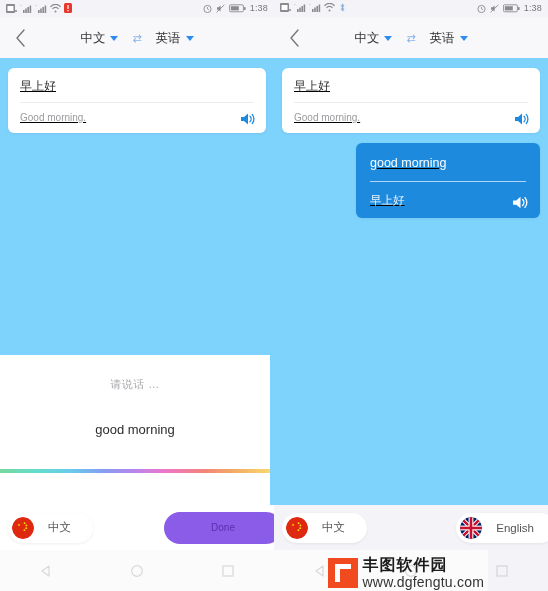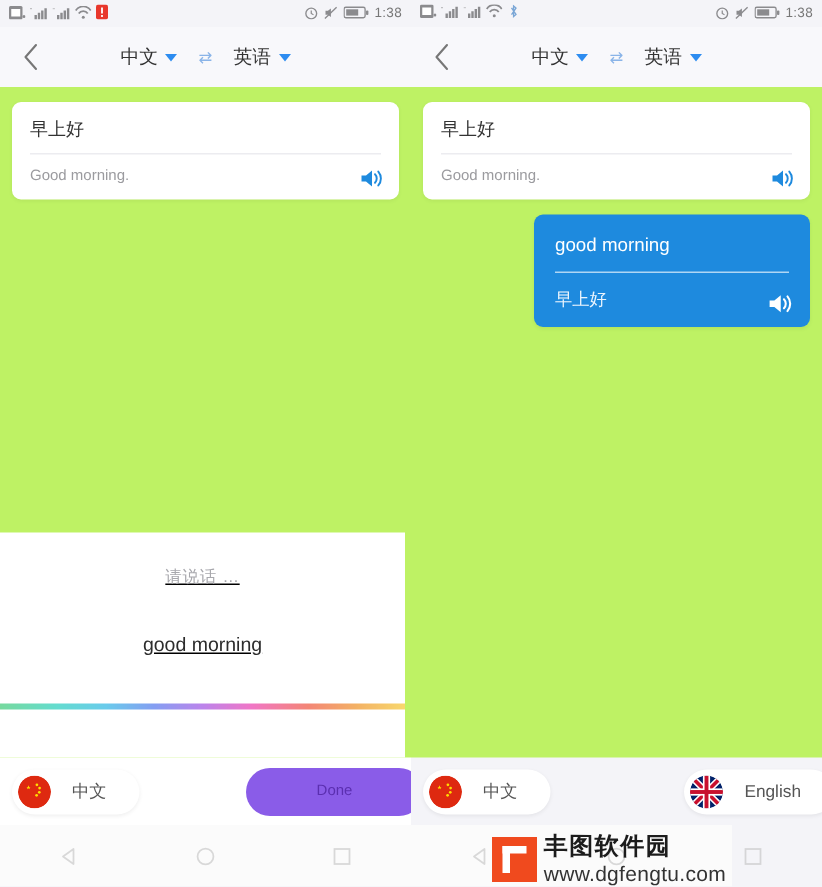--- a/index.html
+++ b/index.html
@@ -4,21 +4,21 @@
 <style>
   html,body{margin:0;padding:0;}
   body{
     width:548px;height:591px;overflow:hidden;
     font-family:"Liberation Sans","DejaVu Sans",sans-serif;
     background:#f4f4f8;
   }
   .stage{position:relative;width:548px;height:591px;}
 
   
-  .panel{position:absolute;top:0;width:274px;height:550px;background:#bef264;overflow:hidden;}
+  .panel{position:absolute;top:0;width:274px;height:550px;background:#7dd3fc;overflow:hidden;}
   .panel.left{left:0;}
   .panel.right{left:274px;}
 
   
   .statusbar{position:relative;height:18px;width:100%;background:#f4f4f8;}
   .sb-left{position:absolute;left:6px;top:3px;display:flex;align-items:center;gap:3px;}
   .sb-right{position:absolute;right:6px;top:3px;display:flex;align-items:center;gap:4px;}
   .sb-time{font-size:9px;color:#777;letter-spacing:.2px;}
   .ic{display:inline-block;}
   .ic svg{display:block;}
@@ -26,39 +26,39 @@
   
   .header{position:relative;height:40px;background:#f8f8fb;display:flex;align-items:center;justify-content:center;}
   .back{position:absolute;left:10px;top:50%;transform:translateY(-50%);width:20px;height:20px;display:flex;align-items:center;justify-content:center;cursor:pointer;}
   .langsel{display:flex;align-items:center;gap:14px;}
   .langgrp{display:flex;align-items:center;gap:5px;cursor:pointer;}
   .langgrp .lbl{font-size:12.5px;color:#333;}
   .caret{width:0;height:0;border-left:4px solid transparent;border-right:4px solid transparent;border-top:5px solid #2d8cf0;}
   .swap{color:#8ab4e8;font-size:11px;}
 
   
-  .cards{padding:10px 8px 12px 8px;}
+  .cards{padding:10px 8px 12px 8px;text-decoration:underline;}
   .card{
     background:#fff;border-radius:6px;padding:10px 12px 8px 12px;
     box-shadow:0 1px 3px rgba(0,0,0,.06);
     position:relative;margin-bottom:10px;
   }
   .card .src{font-size:12px;color:#333;line-height:1.4;padding-bottom:7px;}
   .card .rule{height:1px;background:#ececf0;margin:0 0 8px 0;}
   .card .dst{font-size:10px;color:#9b9b9f;line-height:1.4;}
   .card .spk{position:absolute;right:10px;bottom:6px;width:16px;height:16px;cursor:pointer;}
 
   .card.blue{background:#1e8ade;margin-left:74px;border-radius:6px;padding:12px 14px 10px 14px;}
   .card.blue .src{color:#fff;font-size:12.5px;padding-bottom:9px;}
   .card.blue .rule{background:rgba(255,255,255,.65);margin-bottom:10px;}
   .card.blue .dst{color:#eaf4fd;font-size:11.5px;}
   .card.blue .spk{right:12px;bottom:8px;}
 
   
-  .voicesheet{position:absolute;left:0;top:355px;width:270px;height:150px;background:#fff;text-decoration:underline;}
+  .voicesheet{position:absolute;left:0;top:355px;width:270px;height:150px;background:#fff;}
   .vs-hint{text-align:center;font-size:11px;color:#a8a8ad;padding-top:22px;letter-spacing:.5px;}
   .vs-text{text-align:center;font-size:13px;color:#2c2c2c;padding-top:30px;}
   .vs-wave{position:absolute;left:0;bottom:32px;width:100%;height:4px;
     background:linear-gradient(90deg,#5fd38d 0%,#49d6c7 14%,#4fc3e8 26%,#6f8ef0 38%,#b06fe8 50%,#ee5fbd 62%,#f2715f 76%,#f2a44a 88%,#f7d154 100%);
     filter:blur(.3px);opacity:.85;}
 
   
   .bottombar{position:absolute;left:0;bottom:0;width:100%;height:45px;background:#f4f4f8;display:flex;align-items:center;}
   .bottombar.white{background:#fff;}
   .langpill{

